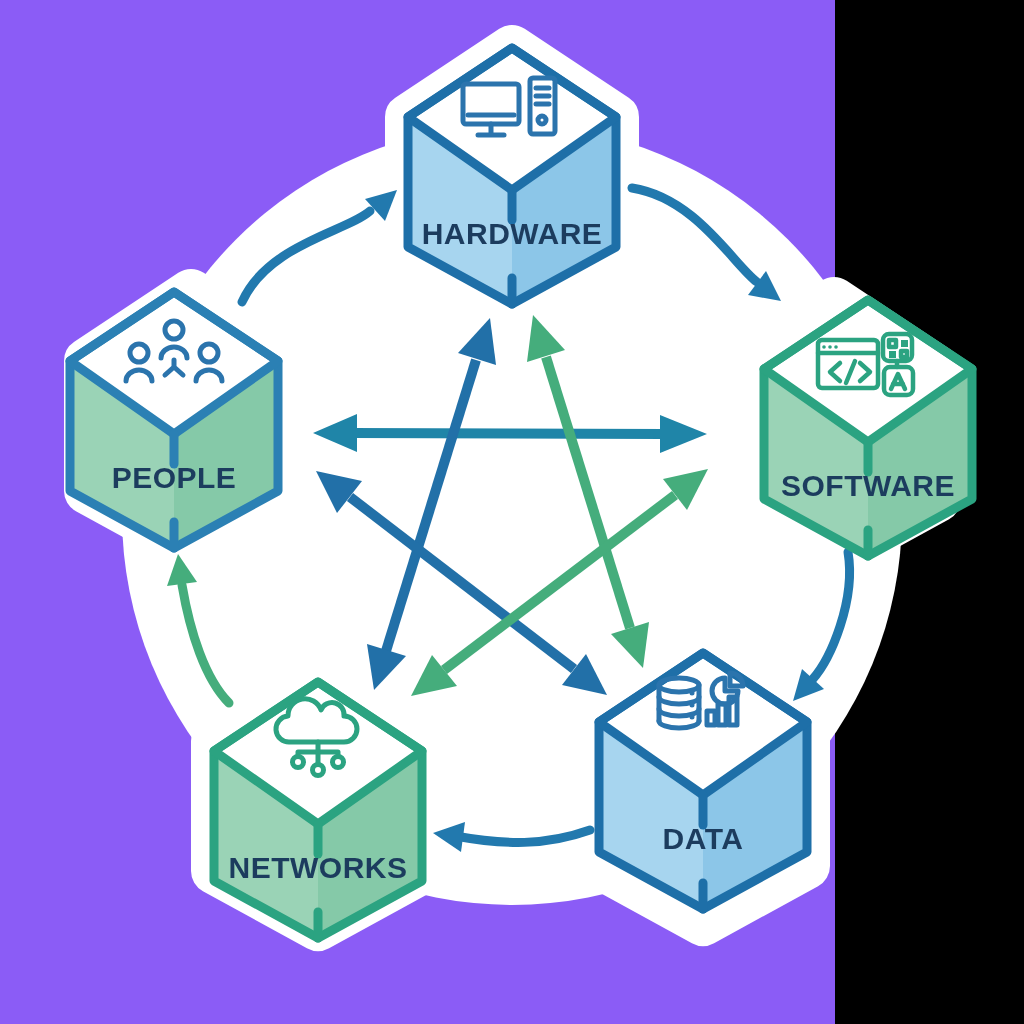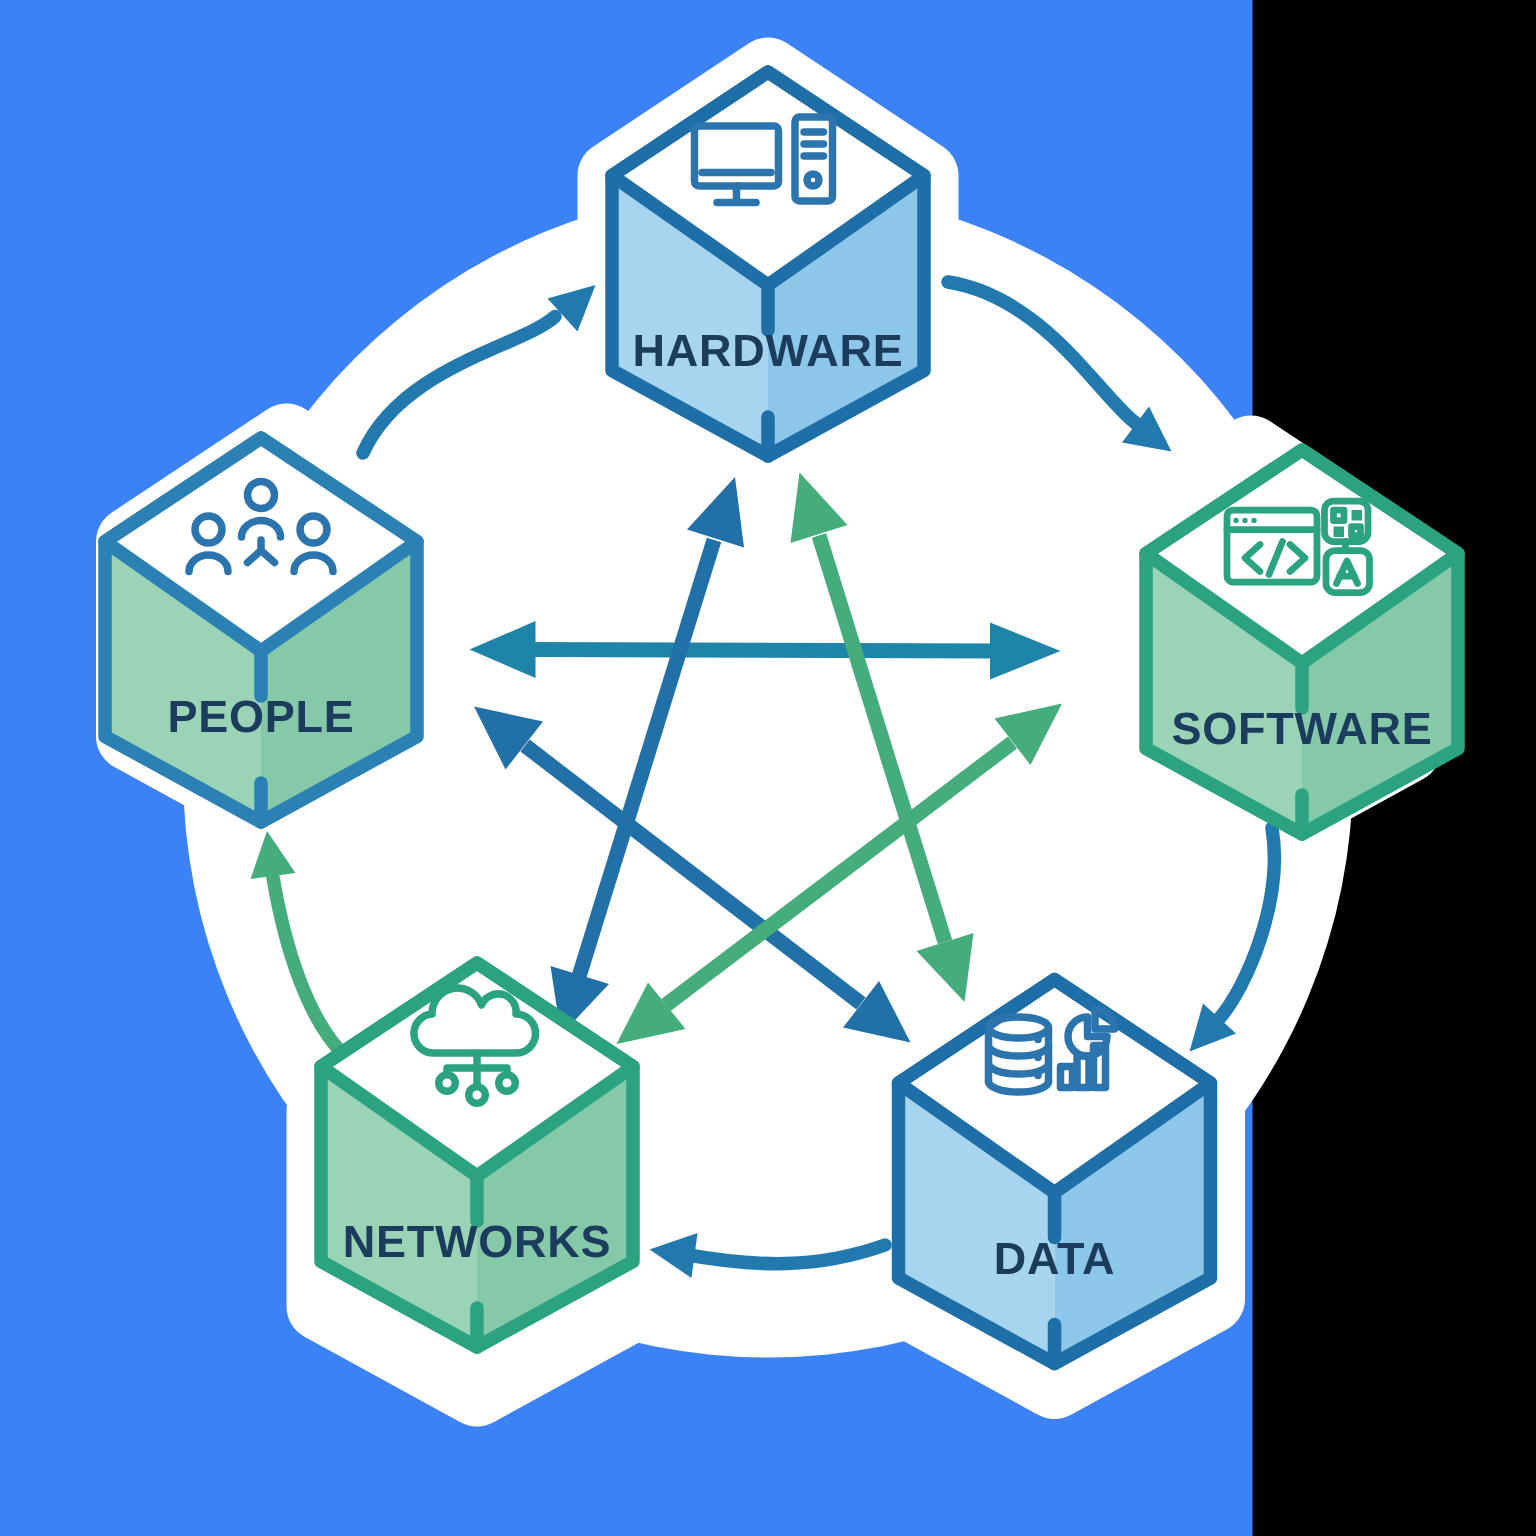--- a/index.html
+++ b/index.html
@@ -1,20 +1,20 @@
 <!DOCTYPE html>
 <html><head>
 <meta charset="utf-8">
 <style>
   html,body{margin:0;padding:0;}
   body{
     width:1024px;height:1024px;background:#000;overflow:hidden;
     font-family:"Liberation Sans", sans-serif;
   }
-  .stage{position:relative;width:835px;height:1024px;background:#3b82f6;}
+  .stage{position:relative;width:835px;height:1024px;background:#8b5cf6;}
   .layer{position:absolute;left:0;top:0;}
   .node{position:absolute;width:224px;height:268px;}
   .cube-label{
     font-family:"Liberation Sans", sans-serif;
     font-weight:700;font-size:30px;letter-spacing:0.5px;
     text-anchor:middle;
   }
   .icon{stroke-linecap:round;stroke-linejoin:round;}
 </style>
 </head>
@@ -207,21 +207,21 @@
         <circle cx="77" cy="67" r="9"></circle>
         <path d="M64,95 a13,11 0 0 1 26,0"></path>
         <circle cx="147" cy="67" r="9"></circle>
         <path d="M134,95 a13,11 0 0 1 26,0"></path>
         <path d="M112,74 V81 M112,81 L103,89 M112,81 L121,89"></path>
       </g>
       <text class="cube-label" x="112" y="202" fill="#1c3c5e">PEOPLE</text>
     </svg>
   </div>
 
-  <div class="node" style="left:206px;top:636px">
+  <div class="node" style="left:206px;top:676px">
     <svg width="224" height="268" viewBox="0 0 224 268">
       <polygon points="8,75 112,148 112,262 8,205" fill="#9ad3b6"></polygon>
       <polygon points="216,75 112,148 112,262 216,205" fill="#85c9a8"></polygon>
       <polygon points="112,6 216,75 112,148 8,75" fill="#ffffff"></polygon>
       <g fill="none" stroke-width="9" stroke-linejoin="round" stroke-linecap="round" stroke="#2ba381">
         <polygon points="112,6 216,75 216,205 112,262 8,205 8,75"></polygon>
         <polygon points="112,6 216,75 112,148 8,75"></polygon>
         <line x1="112" y1="148" x2="112" y2="178"></line>
         <line x1="112" y1="236" x2="112" y2="262"></line>
       </g>

